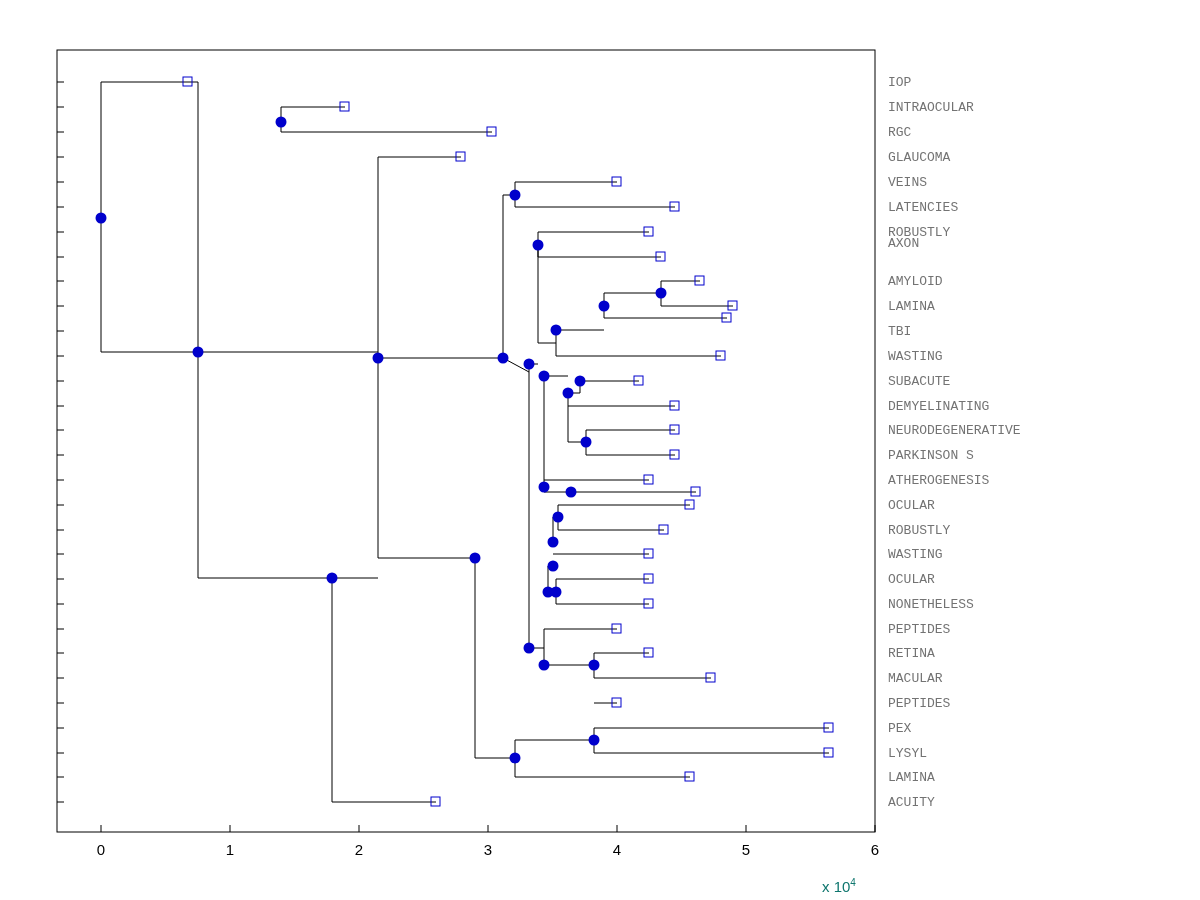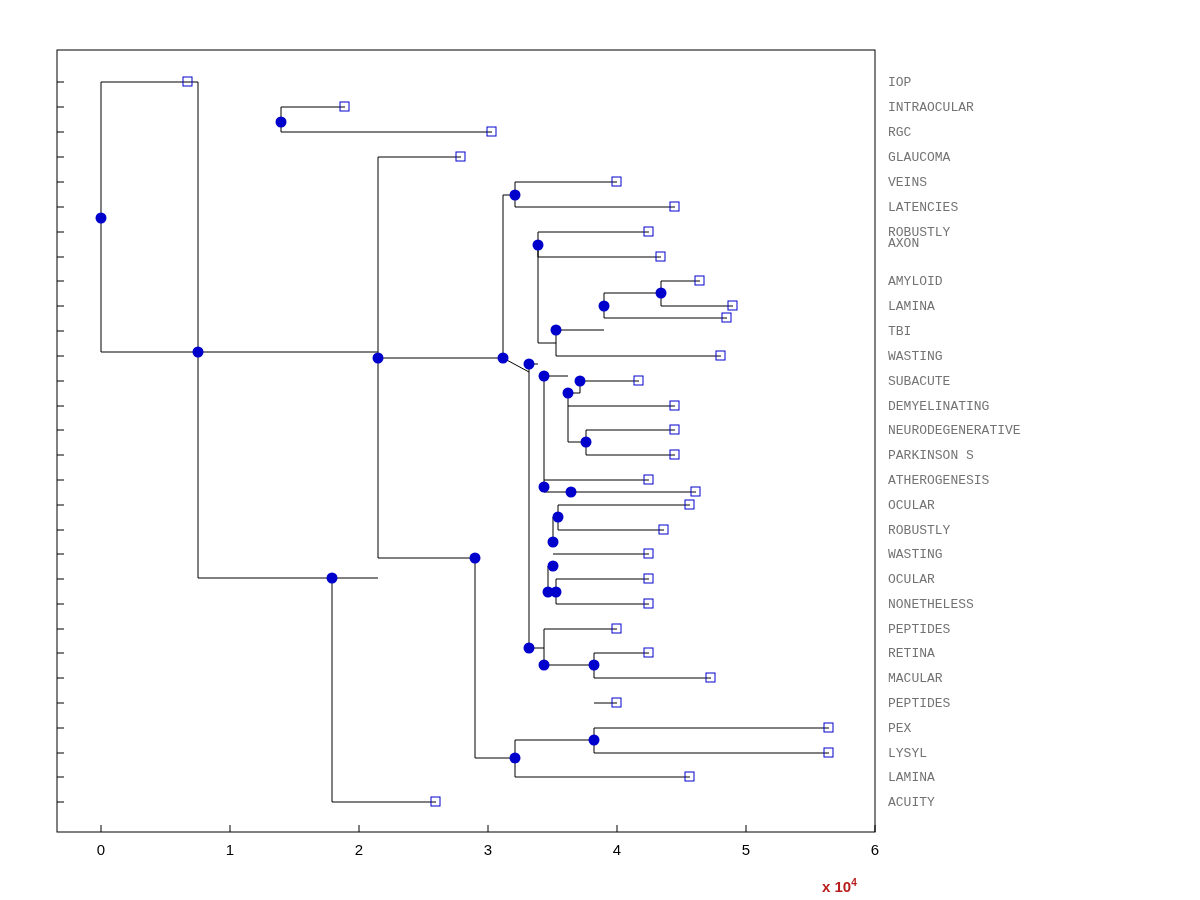--- a/index.html
+++ b/index.html
@@ -44,23 +44,22 @@
     font-family: "Liberation Sans", sans-serif;
     font-size: 15px;
     color: #000000;
     text-align: center;
     width: 40px;
   }
   .axis-exponent {
     position: absolute;
     font-family: "Liberation Sans", sans-serif;
     font-size: 15px;
-    color: #b91c1c;
+    color: #0f766e;
     white-space: nowrap;
-    font-weight: bold;
   }
   .axis-exponent sup {
     font-size: 10px;
     vertical-align: super;
   }
 </style>
 </head>
 <body>
 
 <div id="root">

